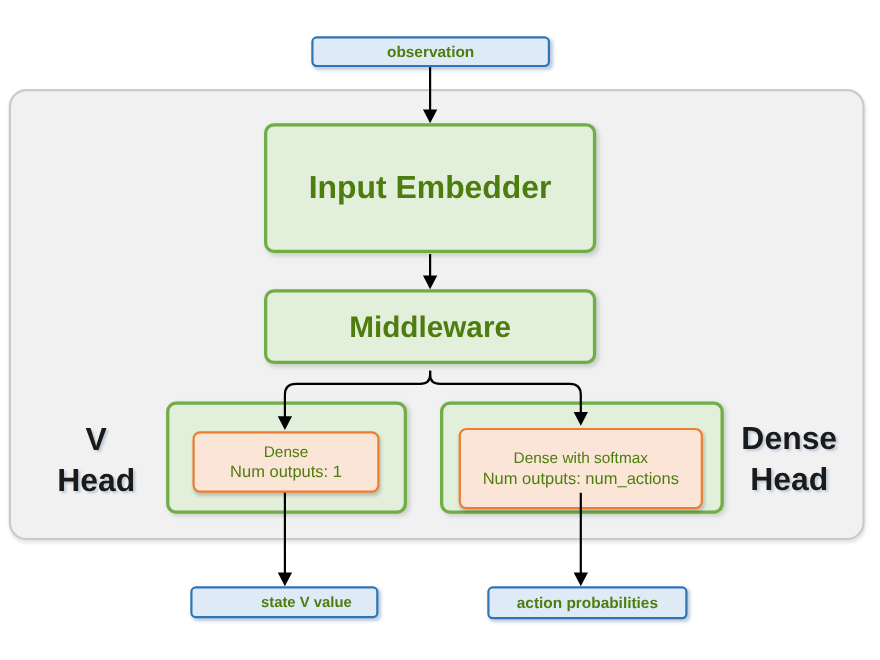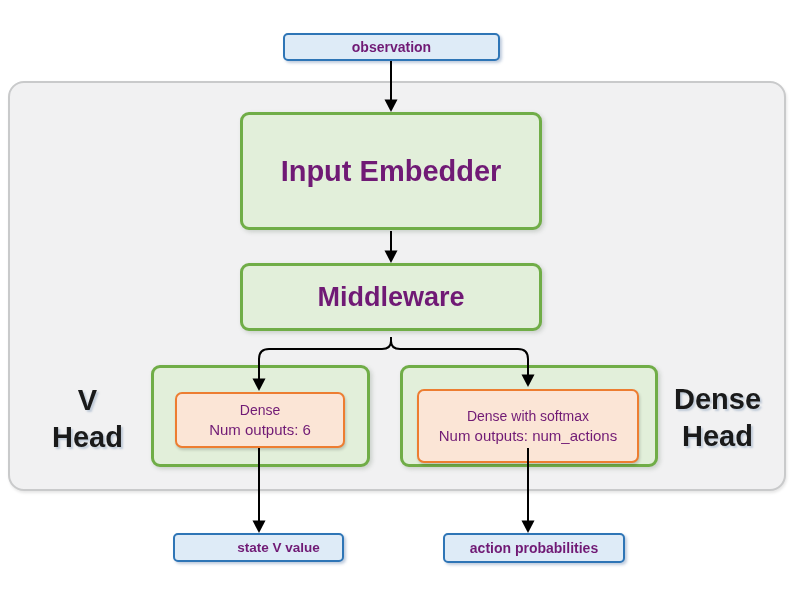--- a/index.html
+++ b/index.html
@@ -16,21 +16,21 @@
     background:var(--panel-fill);
     border:2px solid var(--panel-border);
     border-radius:16px;
     box-shadow:1px 2px 3px rgba(0,0,0,0.10);
     z-index:1;
   }
 
   .node {
     position:absolute; box-sizing:border-box;
     display:flex; align-items:center; justify-content:center;
-    text-align:center; color:#701a75; z-index:3;
+    text-align:center; color:#4d7c0f; z-index:3;
   }
 
   .io {
     background:var(--io-fill);
     border:2.5px solid var(--io-border);
     border-radius:5px;
     font-weight:bold; font-size:14px;
     box-shadow:2px 2px 3px rgba(110,140,180,0.45);
   }
 
@@ -77,21 +77,21 @@
 
   <div class="node io" style="left:283px; top:33px; width:217px; height:28px;">observation</div>
 
   <div class="node block" style="left:240px; top:112px; width:302px; height:118px; font-size:29px;">Input Embedder</div>
 
   <div class="node block" style="left:240px; top:263px; width:302px; height:68px; font-size:27px;">Middleware</div>
 
   <div class="node block" style="left:151px; top:365px; width:219px; height:102px;"></div>
   <div class="node dense" style="left:175px; top:392px; width:170px; height:56px;">
     <div class="dense-title">Dense</div>
-    <div class="dense-sub">Num outputs: 6</div>
+    <div class="dense-sub">Num outputs: 1</div>
   </div>
   <div class="side-label" style="left:30px; top:382px; width:115px;">
     <div>V</div>
     <div>Head</div>
   </div>
 
   <div class="node block" style="left:400px; top:365px; width:258px; height:102px;"></div>
   <div class="node dense" style="left:417px; top:389px; width:222px; height:74px;">
     <div class="dense-title">Dense with softmax</div>
     <div class="dense-sub">Num outputs: num_actions</div>

